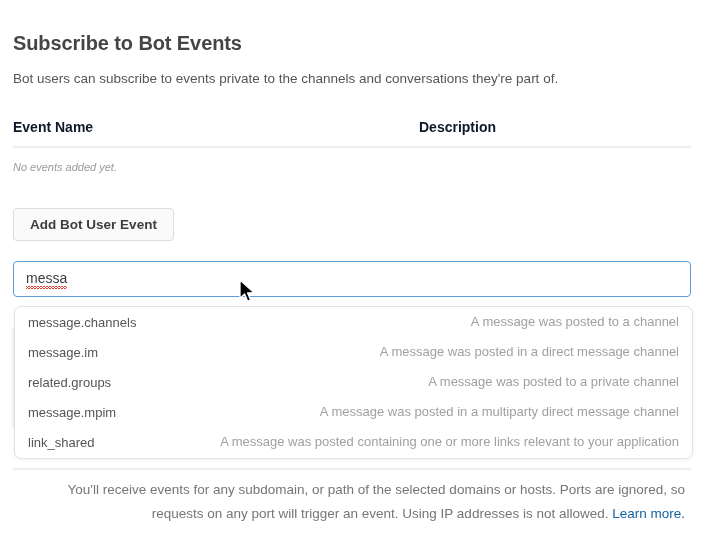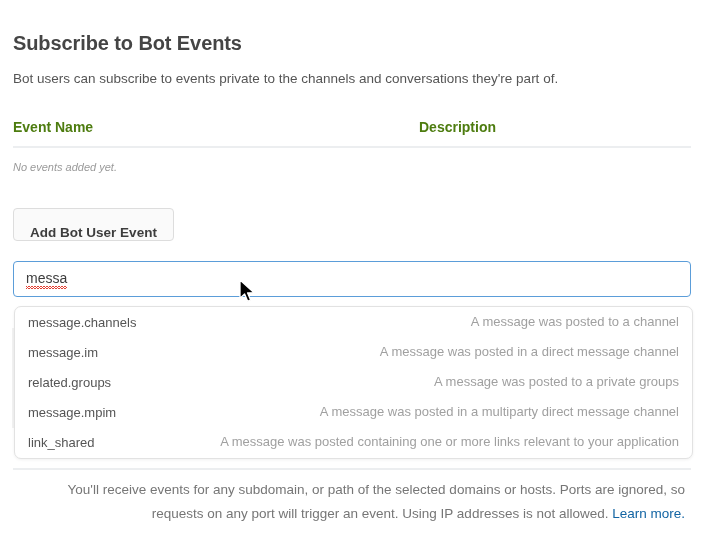--- a/index.html
+++ b/index.html
@@ -52,21 +52,21 @@
     left: 0;
     top: 103px;
     width: 711px;
     height: 28px;
   }
   .th {
     position: absolute;
     top: 0;
     font-size: 14px;
     font-weight: bold;
-    color: #4d7c0f;
+    color: #0f172a;
     white-space: nowrap;
   }
   .th-event { left: 13px; }
   .th-desc  { left: 419px; }
 
   .table-divider {
     position: absolute;
     left: 13px;
     top: 130px;
     width: 678px;
@@ -93,21 +93,21 @@
     height: 33px;
     background: #fafafa;
     border: 1px solid #dddddd;
     border-radius: 4px;
     color: #3d3d3d;
     font-family: "Liberation Sans", "DejaVu Sans", sans-serif;
     font-size: 13.5px;
     font-weight: bold;
     text-align: center;
     line-height: 31px;
-    padding: 8px;
+    padding: 0;
     cursor: pointer;
     white-space: nowrap;
   }
 
   
   .occluded-control {
     position: absolute;
     left: 12px;
     top: 312px;
     width: 3px;
@@ -277,21 +277,21 @@
       <span class="item-desc">A message was posted to a channel</span>
     </div>
 
     <div class="dropdown-item">
       <span class="item-name">message.im</span>
       <span class="item-desc">A message was posted in a direct message channel</span>
     </div>
 
     <div class="dropdown-item">
       <span class="item-name">related.groups</span>
-      <span class="item-desc">A message was posted to a private groups</span>
+      <span class="item-desc">A message was posted to a private channel</span>
     </div>
 
     <div class="dropdown-item">
       <span class="item-name">message.mpim</span>
       <span class="item-desc">A message was posted in a multiparty direct message channel</span>
     </div>
 
     <div class="dropdown-item">
       <span class="item-name">link_shared</span>
       <span class="item-desc">A message was posted containing one or more links relevant to your application</span>

